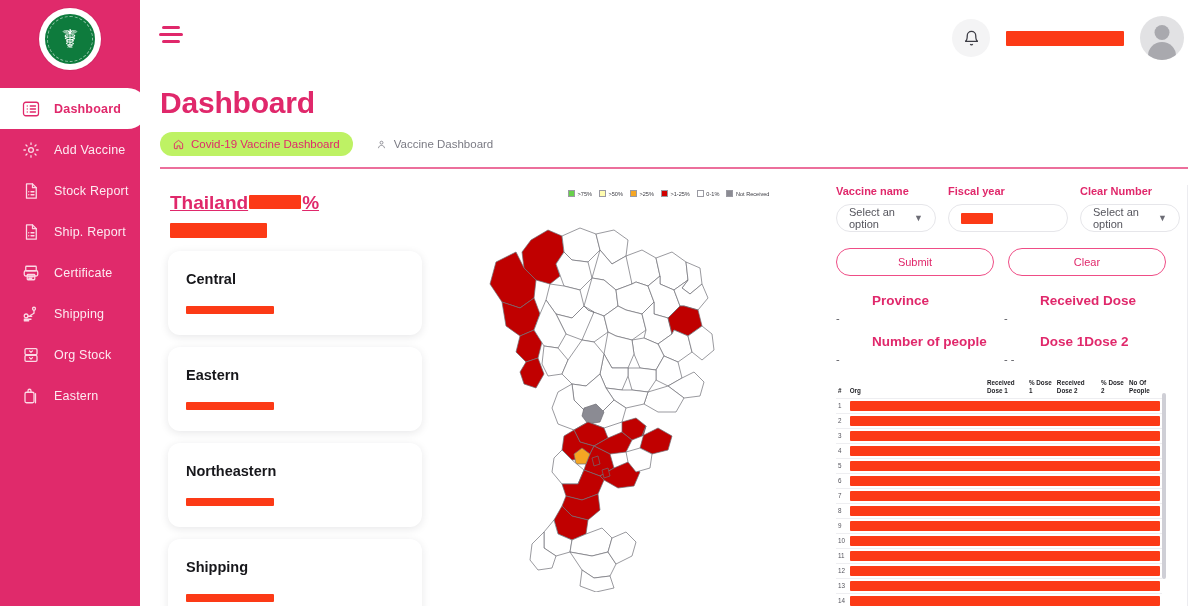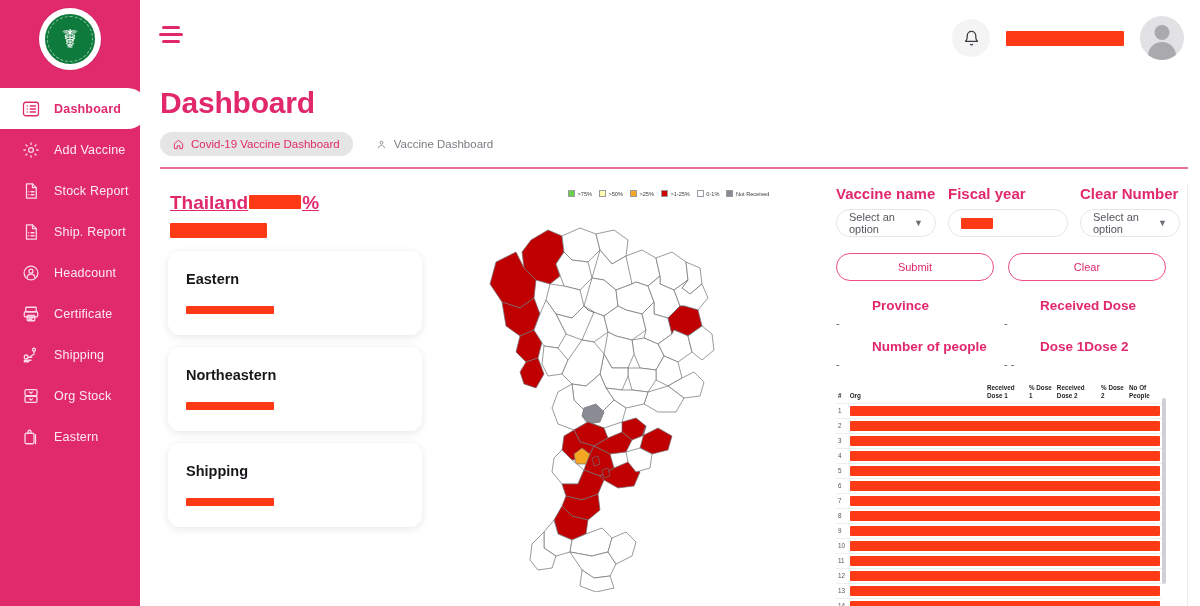--- a/index.html
+++ b/index.html
@@ -124,21 +124,21 @@
   #page-head { position: absolute; left: 160px; top: 86px; width: 1030px; }
   #page-title {
     font-size: 30px; font-weight: 700; color: #e0286b; letter-spacing: -.2px;
   }
   #breadcrumb { margin-top: 12px; display: flex; align-items: center; gap: 10px; }
   .crumb {
     display: flex; align-items: center; gap: 7px;
     font-size: 11.5px; padding: 6px 13px; border-radius: 14px;
     cursor: pointer;
   }
-  .crumb.primary { background: #e5e5e5; color: #e0286b; }
+  .crumb.primary { background: #bef264; color: #e0286b; }
   .crumb.secondary { color: #7b7b84; background: transparent; }
   .crumb svg { width: 11px; height: 11px; }
   #head-divider {
     position: absolute; left: 160px; top: 167px;
     width: 1028px; height: 2px; background: #ec6f9c;
   }
 
   
   #region-col {
     position: absolute; left: 160px; top: 180px;
@@ -176,21 +176,21 @@
   }
   .legend-item { display: flex; align-items: center; gap: 2.5px; }
   .legend-swatch { width: 7px; height: 7px; display: inline-block; border: .5px solid #9a9aa2; }
   #map-svg { position: absolute; left: 36px; top: 42px; }
 
   
   #right-panel { position: absolute; left: 836px; top: 185px; width: 352px; height: 421px; }
 
   .field-row { display: flex; gap: 12px; }
   .field { }
-  .field-label { font-size: 15px; color: #e0286b; font-weight: 600; margin-bottom: 7px; }
+  .field-label { font-size: 11px; color: #e0286b; font-weight: 600; margin-bottom: 7px; }
   .select-box, .text-box {
     height: 28px; border: 1px solid #e6e6ea; border-radius: 15px;
     background: #ffffff;
     display: flex; align-items: center;
     padding: 0 12px;
     font-size: 11px; color: #55555d;
     cursor: pointer; position: relative;
   }
   .select-box { width: 100px; }
   .select-box .chev { font-size: 9px; color: #6c6c75; margin-left: 6px; }
@@ -292,30 +292,20 @@
               <line x1="12" y1="13" x2="16" y2="13"></line>
               <line x1="9" y1="17" x2="9" y2="17.1"></line>
               <line x1="12" y1="17" x2="16" y2="17"></line>
             </svg>
           </span>
           <span class="nav-label">Ship. Report</span>
         </div>
         <div class="nav-item">
           <span class="nav-icon">
             <svg viewBox="0 0 24 24" fill="none" stroke="#fbd9e5" stroke-width="1.7" stroke-linecap="round" stroke-linejoin="round">
-              <circle cx="12" cy="12" r="9.2"></circle>
-              <circle cx="12" cy="9.5" r="2.6"></circle>
-              <path d="M7 18c0-2.8 2.2-4.6 5-4.6s5 1.8 5 4.6"></path>
-            </svg>
-          </span>
-          <span class="nav-label">Headcount</span>
-        </div>
-        <div class="nav-item">
-          <span class="nav-icon">
-            <svg viewBox="0 0 24 24" fill="none" stroke="#fbd9e5" stroke-width="1.7" stroke-linecap="round" stroke-linejoin="round">
               <rect x="5" y="3" width="14" height="6" rx="1"></rect>
               <rect x="3" y="9" width="18" height="7" rx="2"></rect>
               <rect x="7" y="14" width="10" height="7" rx="1"></rect>
               <line x1="9" y1="17" x2="15" y2="17"></line>
               <line x1="9" y1="19" x2="13" y2="19"></line>
             </svg>
           </span>
           <span class="nav-label">Certificate</span>
         </div>
         <div class="nav-item">
@@ -399,20 +389,24 @@
   <section id="region-col">
     <div id="thailand-line">
       <span>Thailand</span>
       <span class="redact"></span>
       <span>%</span>
     </div>
     <div id="thailand-sub">
       <span class="redact"></span>
     </div>
     <div id="region-cards">
+        <div class="region-card">
+          <div class="region-name">Central</div>
+          <div class="region-bar"><span class="redact"></span></div>
+        </div>
         <div class="region-card">
           <div class="region-name">Eastern</div>
           <div class="region-bar"><span class="redact"></span></div>
         </div>
         <div class="region-card">
           <div class="region-name">Northeastern</div>
           <div class="region-bar"><span class="redact"></span></div>
         </div>
         <div class="region-card">
           <div class="region-name">Shipping</div>

